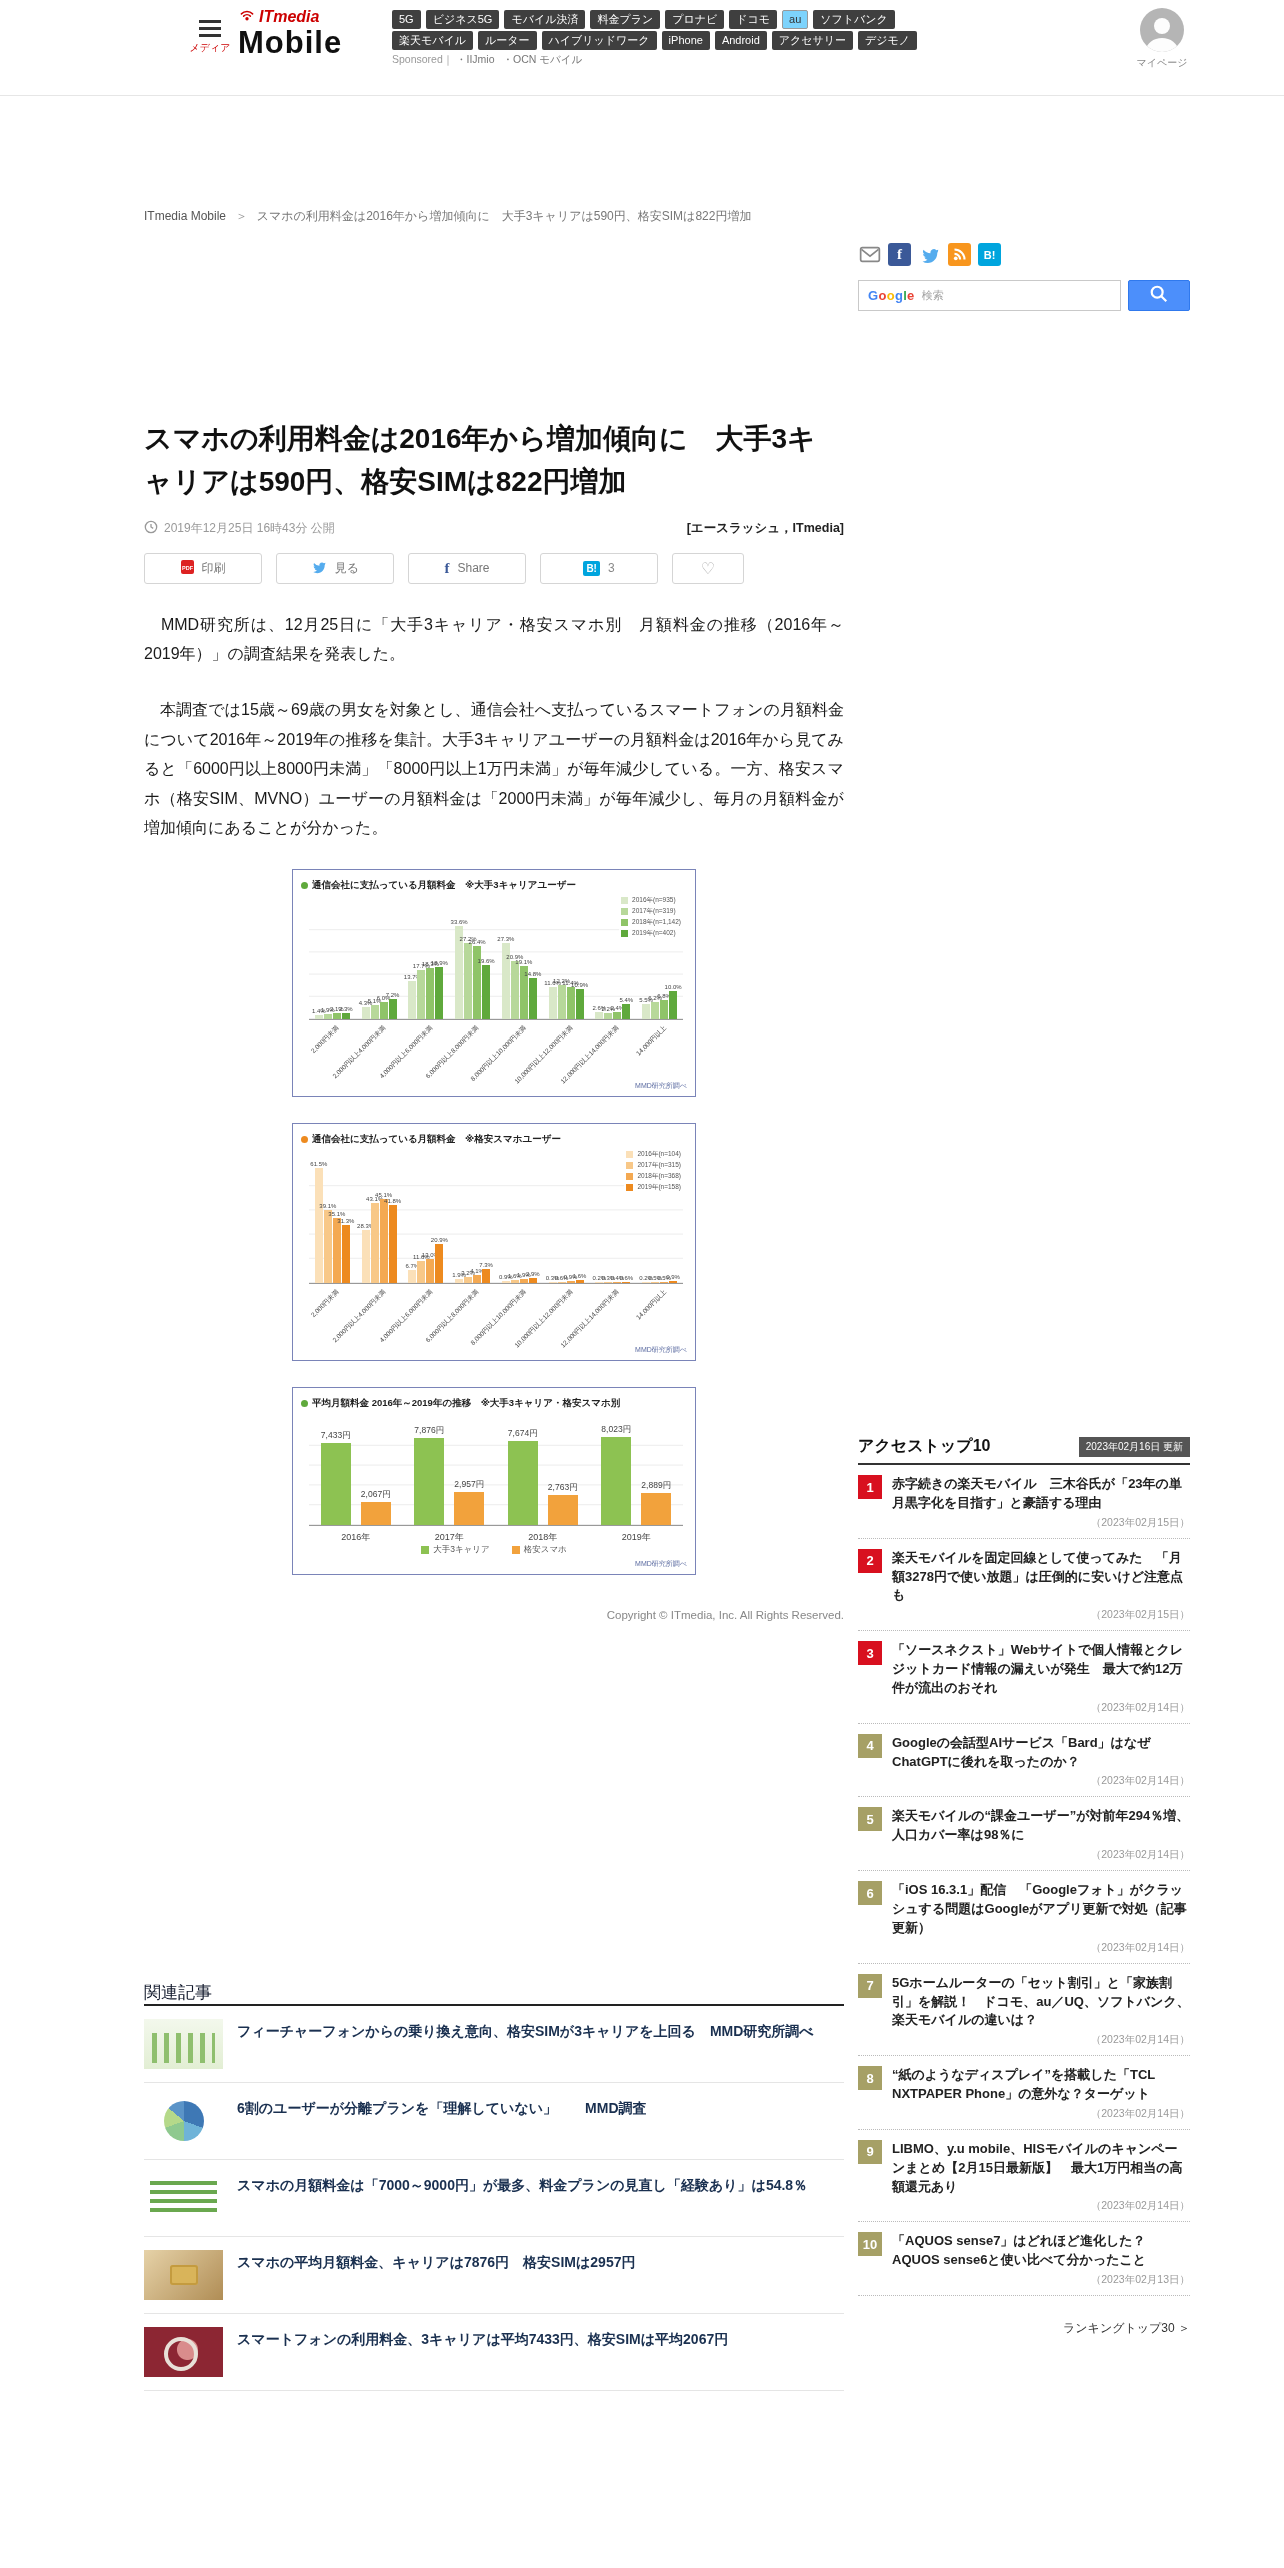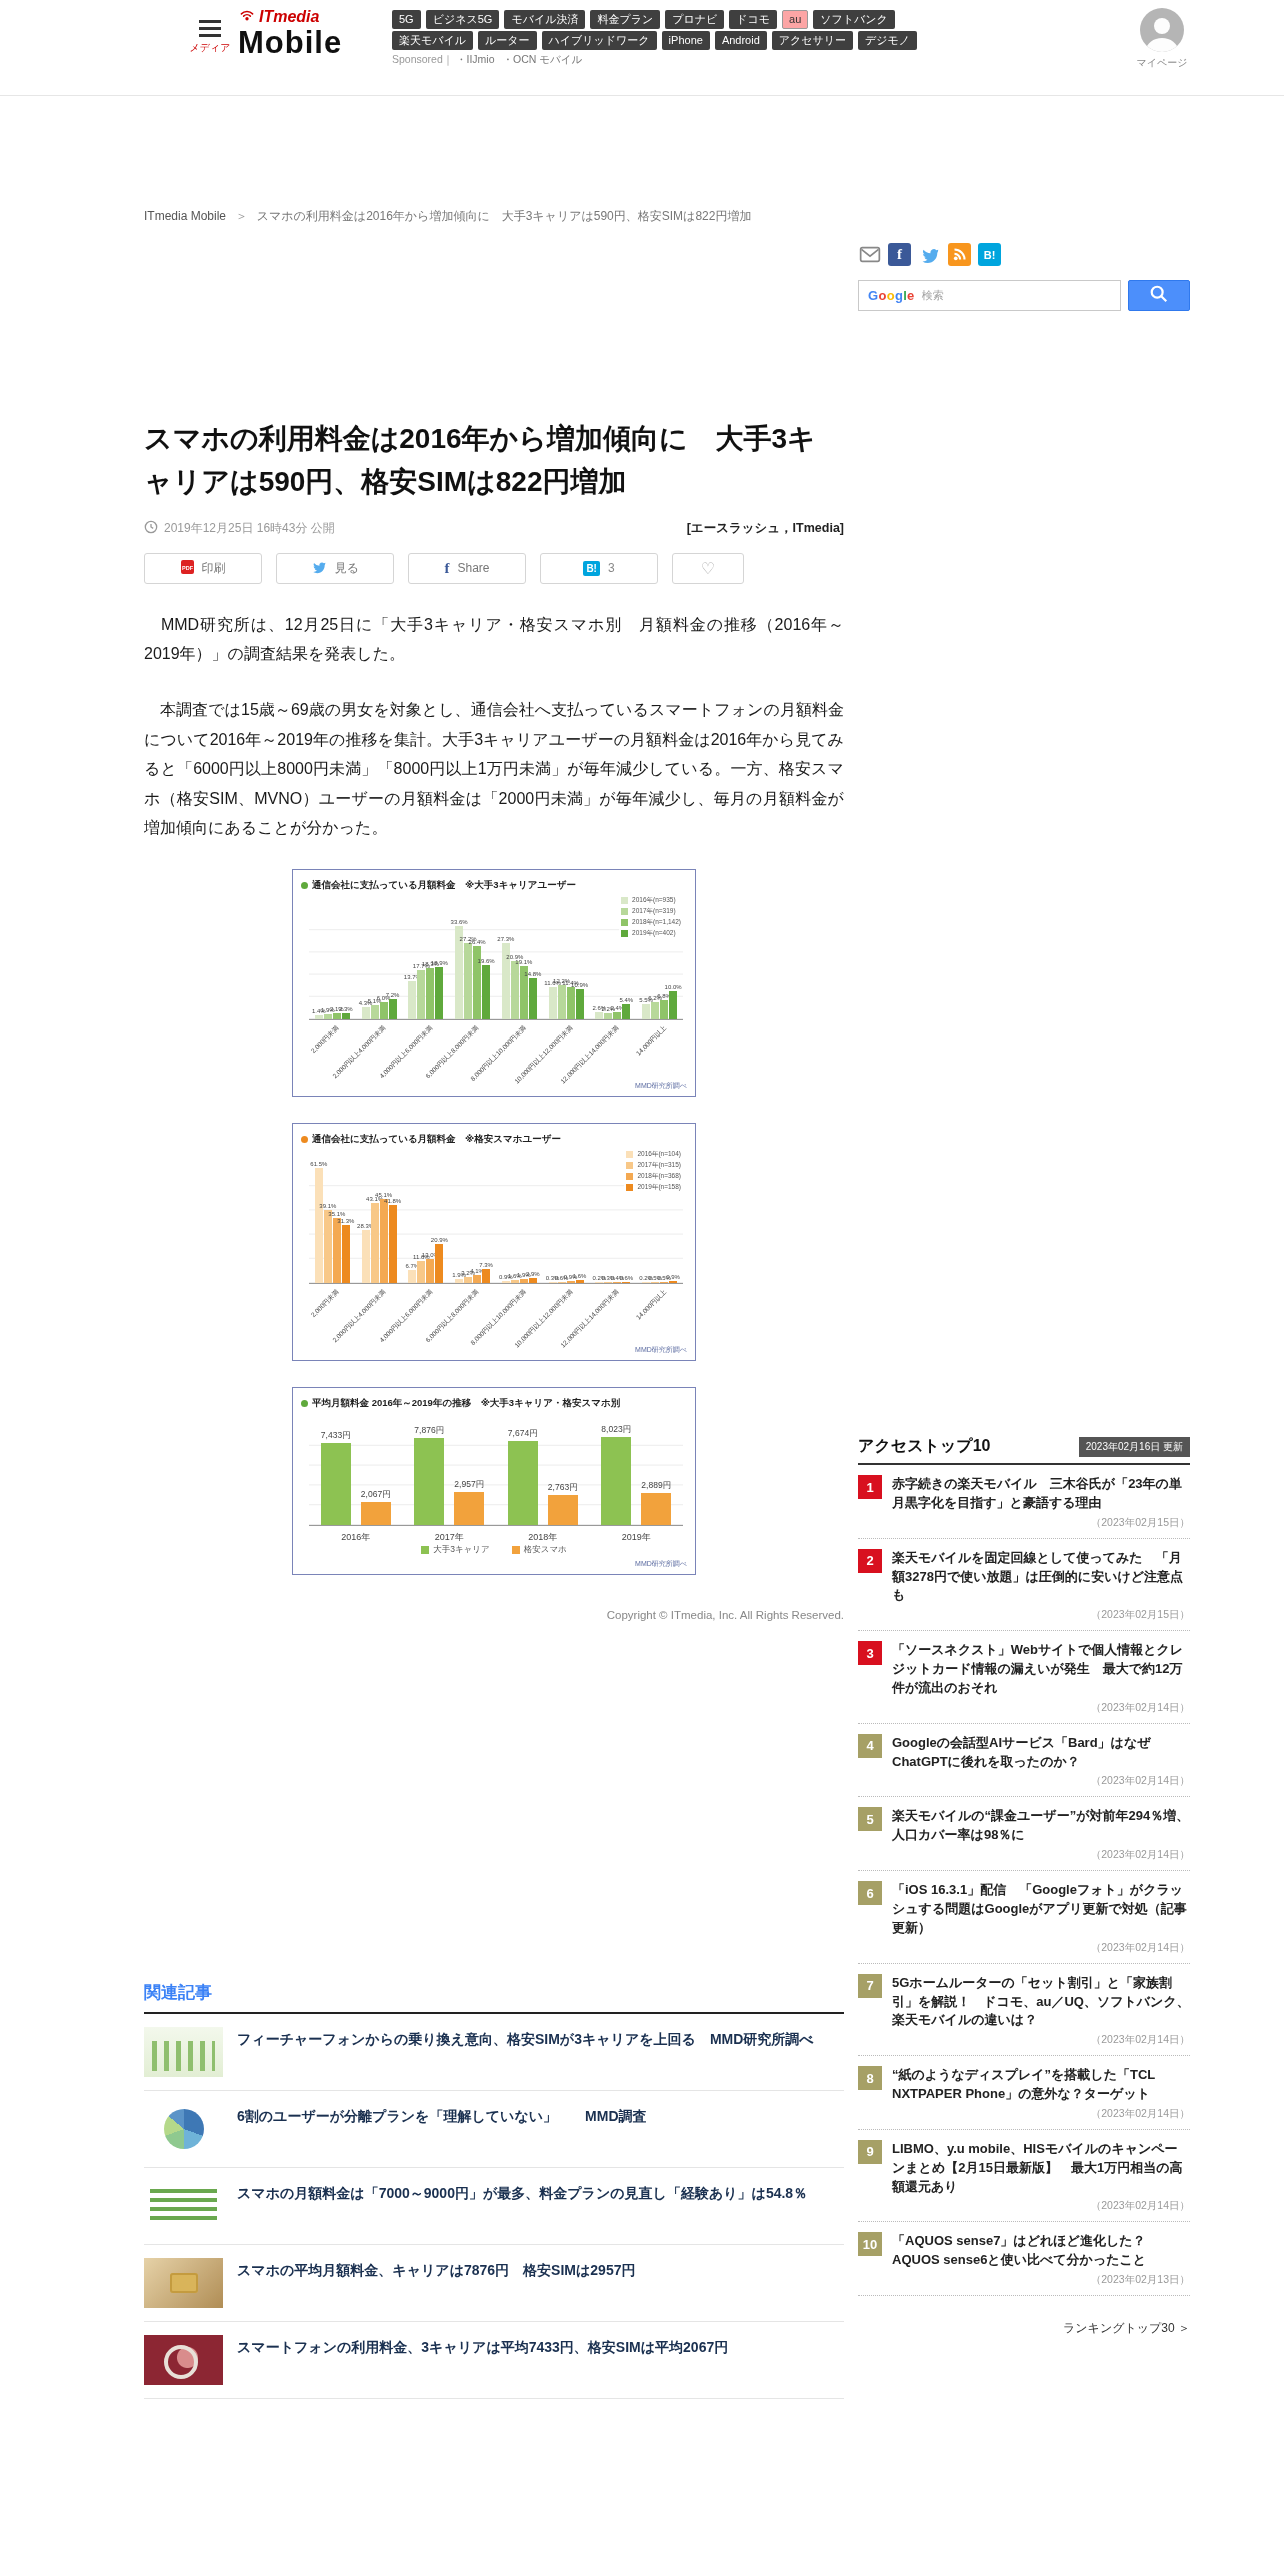--- a/index.html
+++ b/index.html
@@ -13,21 +13,21 @@
   header { position:relative; height:96px; border-bottom:1px solid #e6e6e6; background:#fff; }
   .menu-block { position:absolute; left:188px; top:16px; width:44px; text-align:center; cursor:pointer; }
   .hamb span { display:block; width:22px; height:3px; background:#333; margin:4px auto; }
   .menu-label { font-size:10px; color:#c00; margin-top:3px; }
   .logo { position:absolute; left:238px; top:8px; }
   .logo-top { display:flex; align-items:flex-end; gap:3px; color:#c00; font-weight:bold; font-style:italic; font-size:16px; }
   .logo-main { font-size:31px; font-weight:bold; color:#101010; line-height:1.1; letter-spacing:1px; }
   .tags { position:absolute; left:392px; top:10px; width:580px; }
   .tag-row { display:flex; gap:5px; margin-bottom:2px; flex-wrap:nowrap; }
   .tag { background:#3f3f3f; color:#fff; font-size:11px; line-height:1; padding:4px 7px; border-radius:2px; white-space:nowrap; cursor:pointer; }
-  .tag-light { background:#fca5a5; color:#333; border:1px solid #999; padding:3px 6px; }
+  .tag-light { background:#7dd3fc; color:#333; border:1px solid #999; padding:3px 6px; }
   .sponsored-row { font-size:10.5px; color:#999; margin-top:3px; }
   .sponsored-row .sp-link { color:#777; margin-right:8px; cursor:pointer; }
   .mypage { position:absolute; right:94px; top:8px; width:56px; text-align:center; cursor:pointer; }
   .avatar { width:44px; height:44px; border-radius:50%; background:#b5b5b5; overflow:hidden; margin:0 auto; display:block; }
   .mypage-label { font-size:10px; color:#888; margin-top:4px; }
 
   
   .breadcrumb { margin:112px 94px 0 144px; font-size:12px; color:#777; white-space:nowrap; overflow:hidden; }
   .breadcrumb .bc-site { color:#555; cursor:pointer; }
   .breadcrumb .bc-sep { margin:0 6px; color:#999; }
@@ -89,21 +89,21 @@
   .c-legend-b { display:flex; justify-content:center; gap:22px; }
   .c-legend-b .lg-tx { font-size:8.5px; }
   .c-legend-b .lg-sq { width:8px; height:8px; }
   .c-source { text-align:right; font-size:7px; color:#5a6aa0; margin-top:3px; }
   .chart-pair .c-group { gap:10px; }
 
   .copyright { margin-top:34px; text-align:right; font-size:11.5px; color:#888; }
   .main-spacer { height:360px; }
 
   
-  .related-heading { font-size:17px; font-weight:bold; color:#3b82f6; border-bottom:2px solid #222; padding-bottom:8px; }
+  .related-heading { font-size:17px; font-weight:normal; color:#0f172a; border-bottom:2px solid #222; }
   .rel-item { display:flex; gap:14px; padding:13px 0; border-bottom:1px solid #e5e5e5; align-items:flex-start; cursor:pointer; }
   .thumb { width:79px; height:50px; flex:none; background:#ddd; position:relative; overflow:hidden; }
   .thumb.t1 { background:linear-gradient(180deg,#f3f8ec,#e2eed3); }
   .thumb.t1::after { content:""; position:absolute; left:8px; right:8px; bottom:6px; top:14px;
                      background:repeating-linear-gradient(90deg,#8fbf6e 0 5px,transparent 5px 12px); }
   .thumb.t2 { background:#fff; }
   .thumb.t2::after { content:""; position:absolute; left:50%; top:50%; width:40px; height:40px; margin:-20px 0 0 -20px; border-radius:50%;
                      background:conic-gradient(#3e78b5 0 110deg,#6fb3d8 110deg 180deg,#8fc98f 180deg 250deg,#b5d98a 250deg 310deg,#5b94c8 310deg); }
   .thumb.t3 { background:#fff; }
   .thumb.t3::after { content:""; position:absolute; inset:8px 6px 6px 6px;

